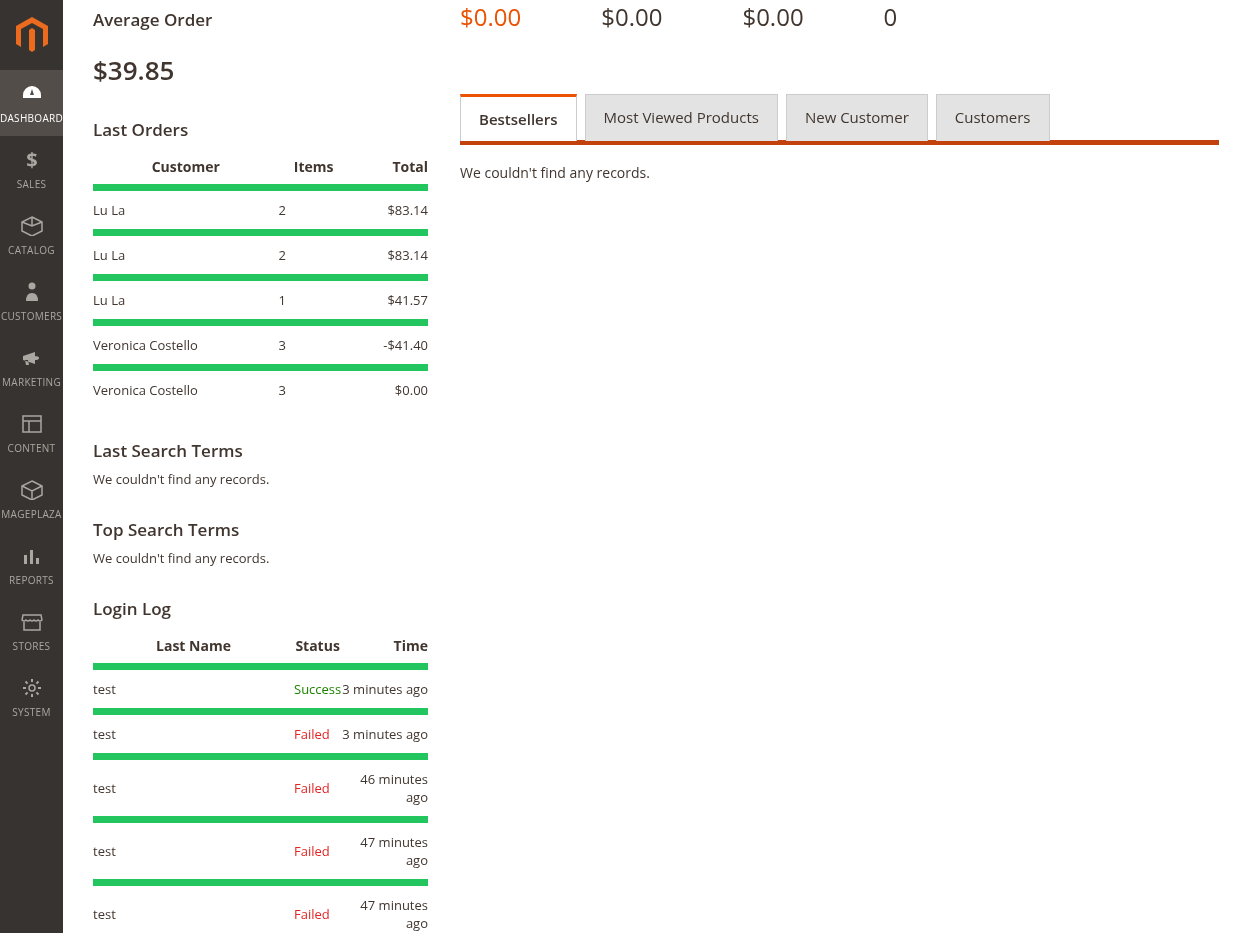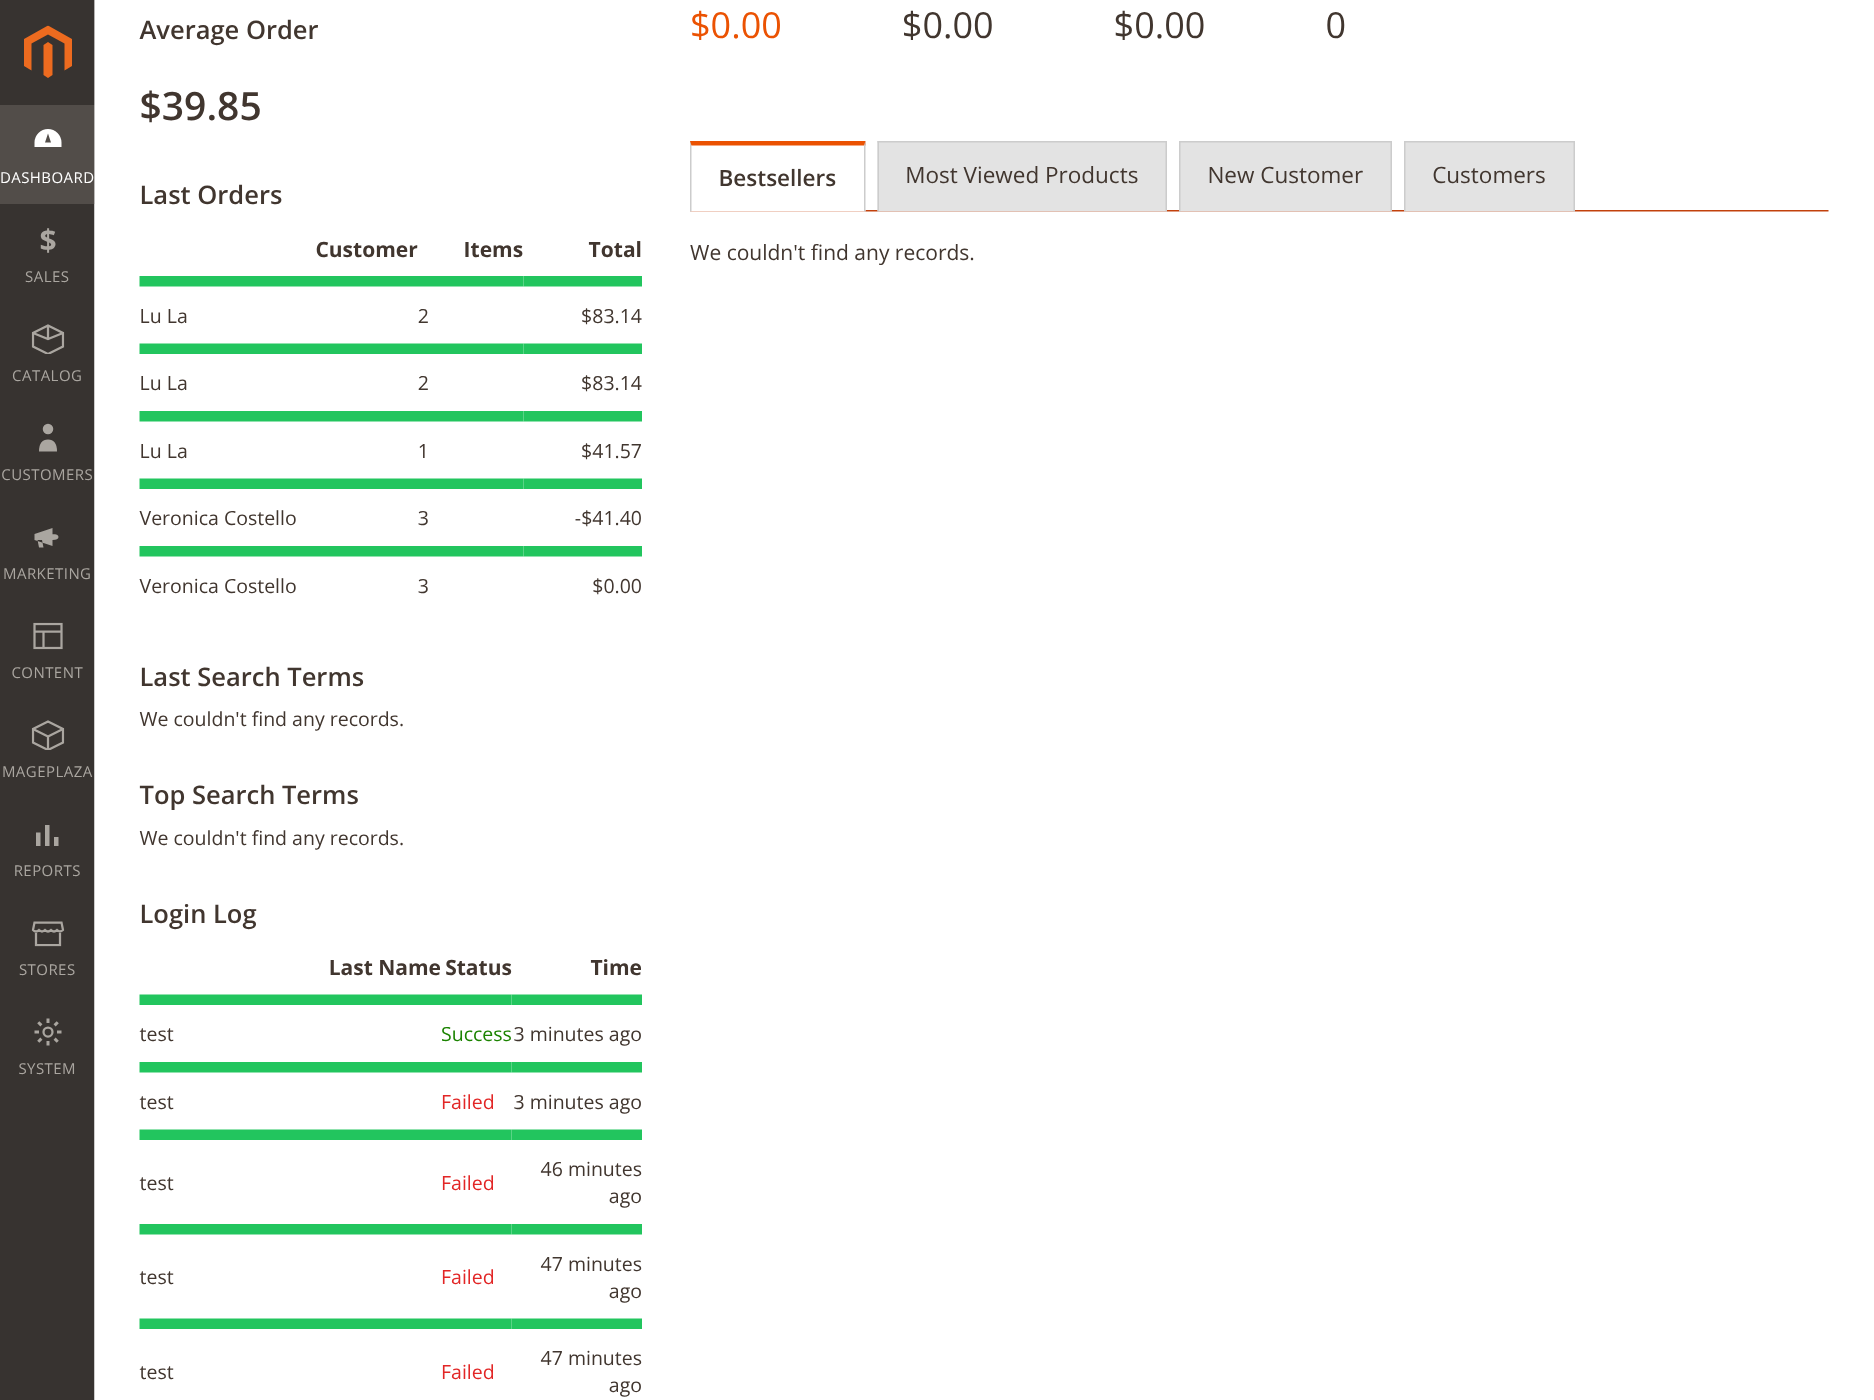--- a/index.html
+++ b/index.html
@@ -20,33 +20,33 @@
 .col-right { flex: 1; }
 
 .avg-order-label { font-size: 17px; font-weight: 600; color: #41362f; margin-top: 8px; }
 .avg-order-value { font-size: 26px; font-weight: 600; color: #41362f; margin-top: 21px; }
 
 .section-title { font-size: 17px; font-weight: 600; color: #41362f; margin-top: 30px; margin-bottom: 8px; }
 .section-msg { font-size: 13px; color: #41362f; margin-top: 2px; }
 
 
 table { width: 100%; border-collapse: collapse; }
-th { text-align: right; font-weight: 700; font-size: 14px; padding: 8px 0; }
+th { text-align: center; font-weight: 700; font-size: 14px; padding: 8px 0; }
 th.r, td.r { text-align: right; }
 td { font-size: 13px; padding: 10px 0; border-top: 7px solid #22c55e; }
 .success { color: #1b8300; }
 .failed { color: #e22626; }
 
 
 .stats-row { display: flex; gap: 80px; padding-top: 0; }
 .stat-val { font-size: 24px; font-weight: 400; color: #41362f; }
 .stat-val.accent { color: #eb5202; }
 
 
-.tabs { display: flex; gap: 8px; margin-top: 60px; border-bottom: 1px solid #c2410c; }
+.tabs { display: flex; gap: 8px; margin-top: 60px; border-bottom: 5px solid #c2410c; }
 .tab { background: #e3e3e3; border: 1px solid #ccc; border-bottom: none; padding: 12px 18px; font-size: 15px; color: #41362f; cursor: pointer; position: relative; top: 1px; }
 .tab.active { background: #fff; color: #41362f; font-weight: 600; border-top: 3px solid #eb5202; }
 .tab-content { padding: 18px 0; font-size: 14px; color: #41362f; }
 </style>
 </head>
 <body>
 
 <div class="container">
   <div class="sidebar">
     <div class="logo-cell">

